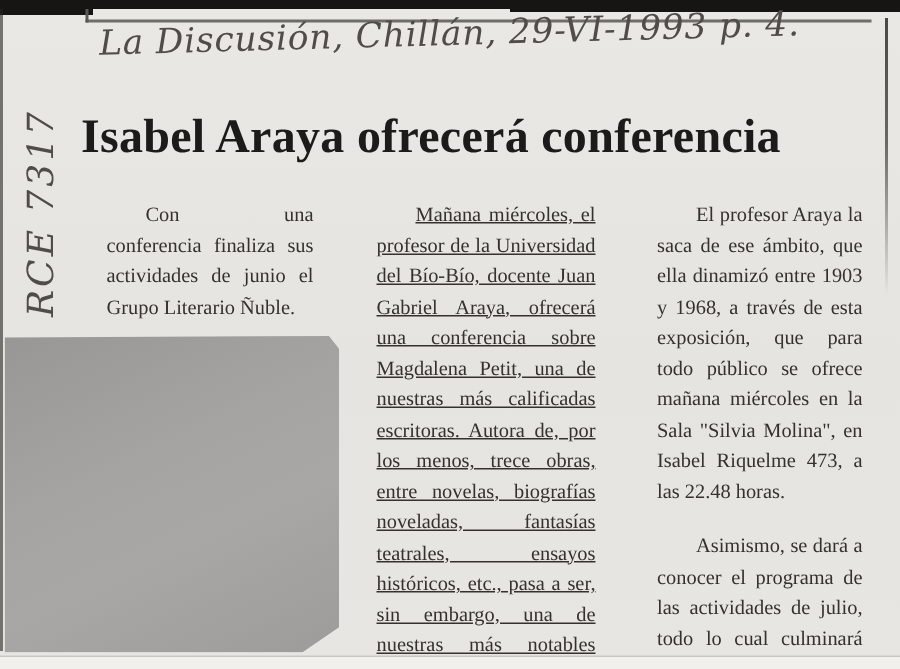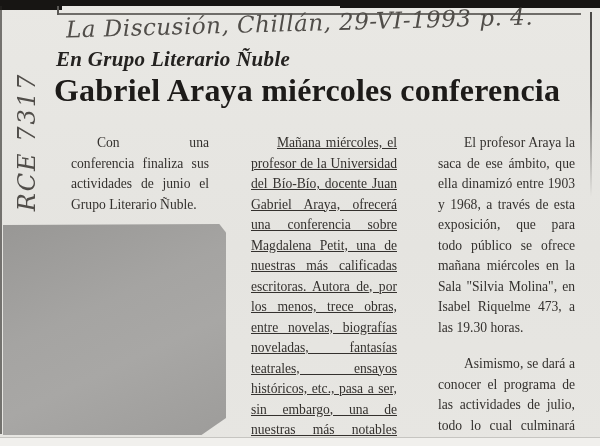--- a/index.html
+++ b/index.html
@@ -79,33 +79,32 @@
   <div class="scan-bar-left"></div>
   <div class="scan-bar-right"></div>
   <div class="scan-edge-left"></div>
   <div class="border-top"></div>
   <div class="border-top-stub"></div>
   <div class="border-right"></div>
 
   <div class="handwriting top-note">La Discusión, Chillán, 29-VI-1993 p. 4.</div>
   <div class="handwriting side-code">RCE 7317</div>
 
-  <div class="kicker">En Grupo Literario Ñuble</div>
-  <h1 class="headline">Gabriel Araya miércoles conferencia</h1>
+  <h1 class="headline">Isabel Araya ofrecerá conferencia</h1>
 
   <div class="col col1">
     <p>Con una conferencia finaliza sus actividades de junio el Grupo Literario Ñuble.</p>
   </div>
 
   <div class="photo"></div>
 
   <div class="col col2">
     <p>Mañana miércoles, el profesor de la Universidad del Bío-Bío, docente Juan Gabriel Araya, ofrecerá una conferencia sobre Magdalena Petit, una de nuestras más calificadas escritoras. Autora de, por los menos, trece obras, entre novelas, biografías noveladas, fantasías teatrales, ensayos históricos, etc., pasa a ser, sin embargo, una de nuestras más notables olvidadas.</p>
   </div>
 
   <div class="col col3">
-    <p>El profesor Araya la saca de ese ámbito, que ella dinamizó entre 1903 y 1968, a través de esta exposición, que para todo público se ofrece mañana miércoles en la Sala "Silvia Molina", en Isabel Riquelme 473, a las 19.30 horas.</p>
+    <p>El profesor Araya la saca de ese ámbito, que ella dinamizó entre 1903 y 1968, a través de esta exposición, que para todo público se ofrece mañana miércoles en la Sala "Silvia Molina", en Isabel Riquelme 473, a las 22.48 horas.</p>
     <p>Asimismo, se dará a conocer el programa de las actividades de julio, todo lo cual culminará con el calificadas "café de la amistad literaria".</p>
   </div>
 
   <div class="bottom-strip"></div>
 
 </div>
 
 </body></html>

